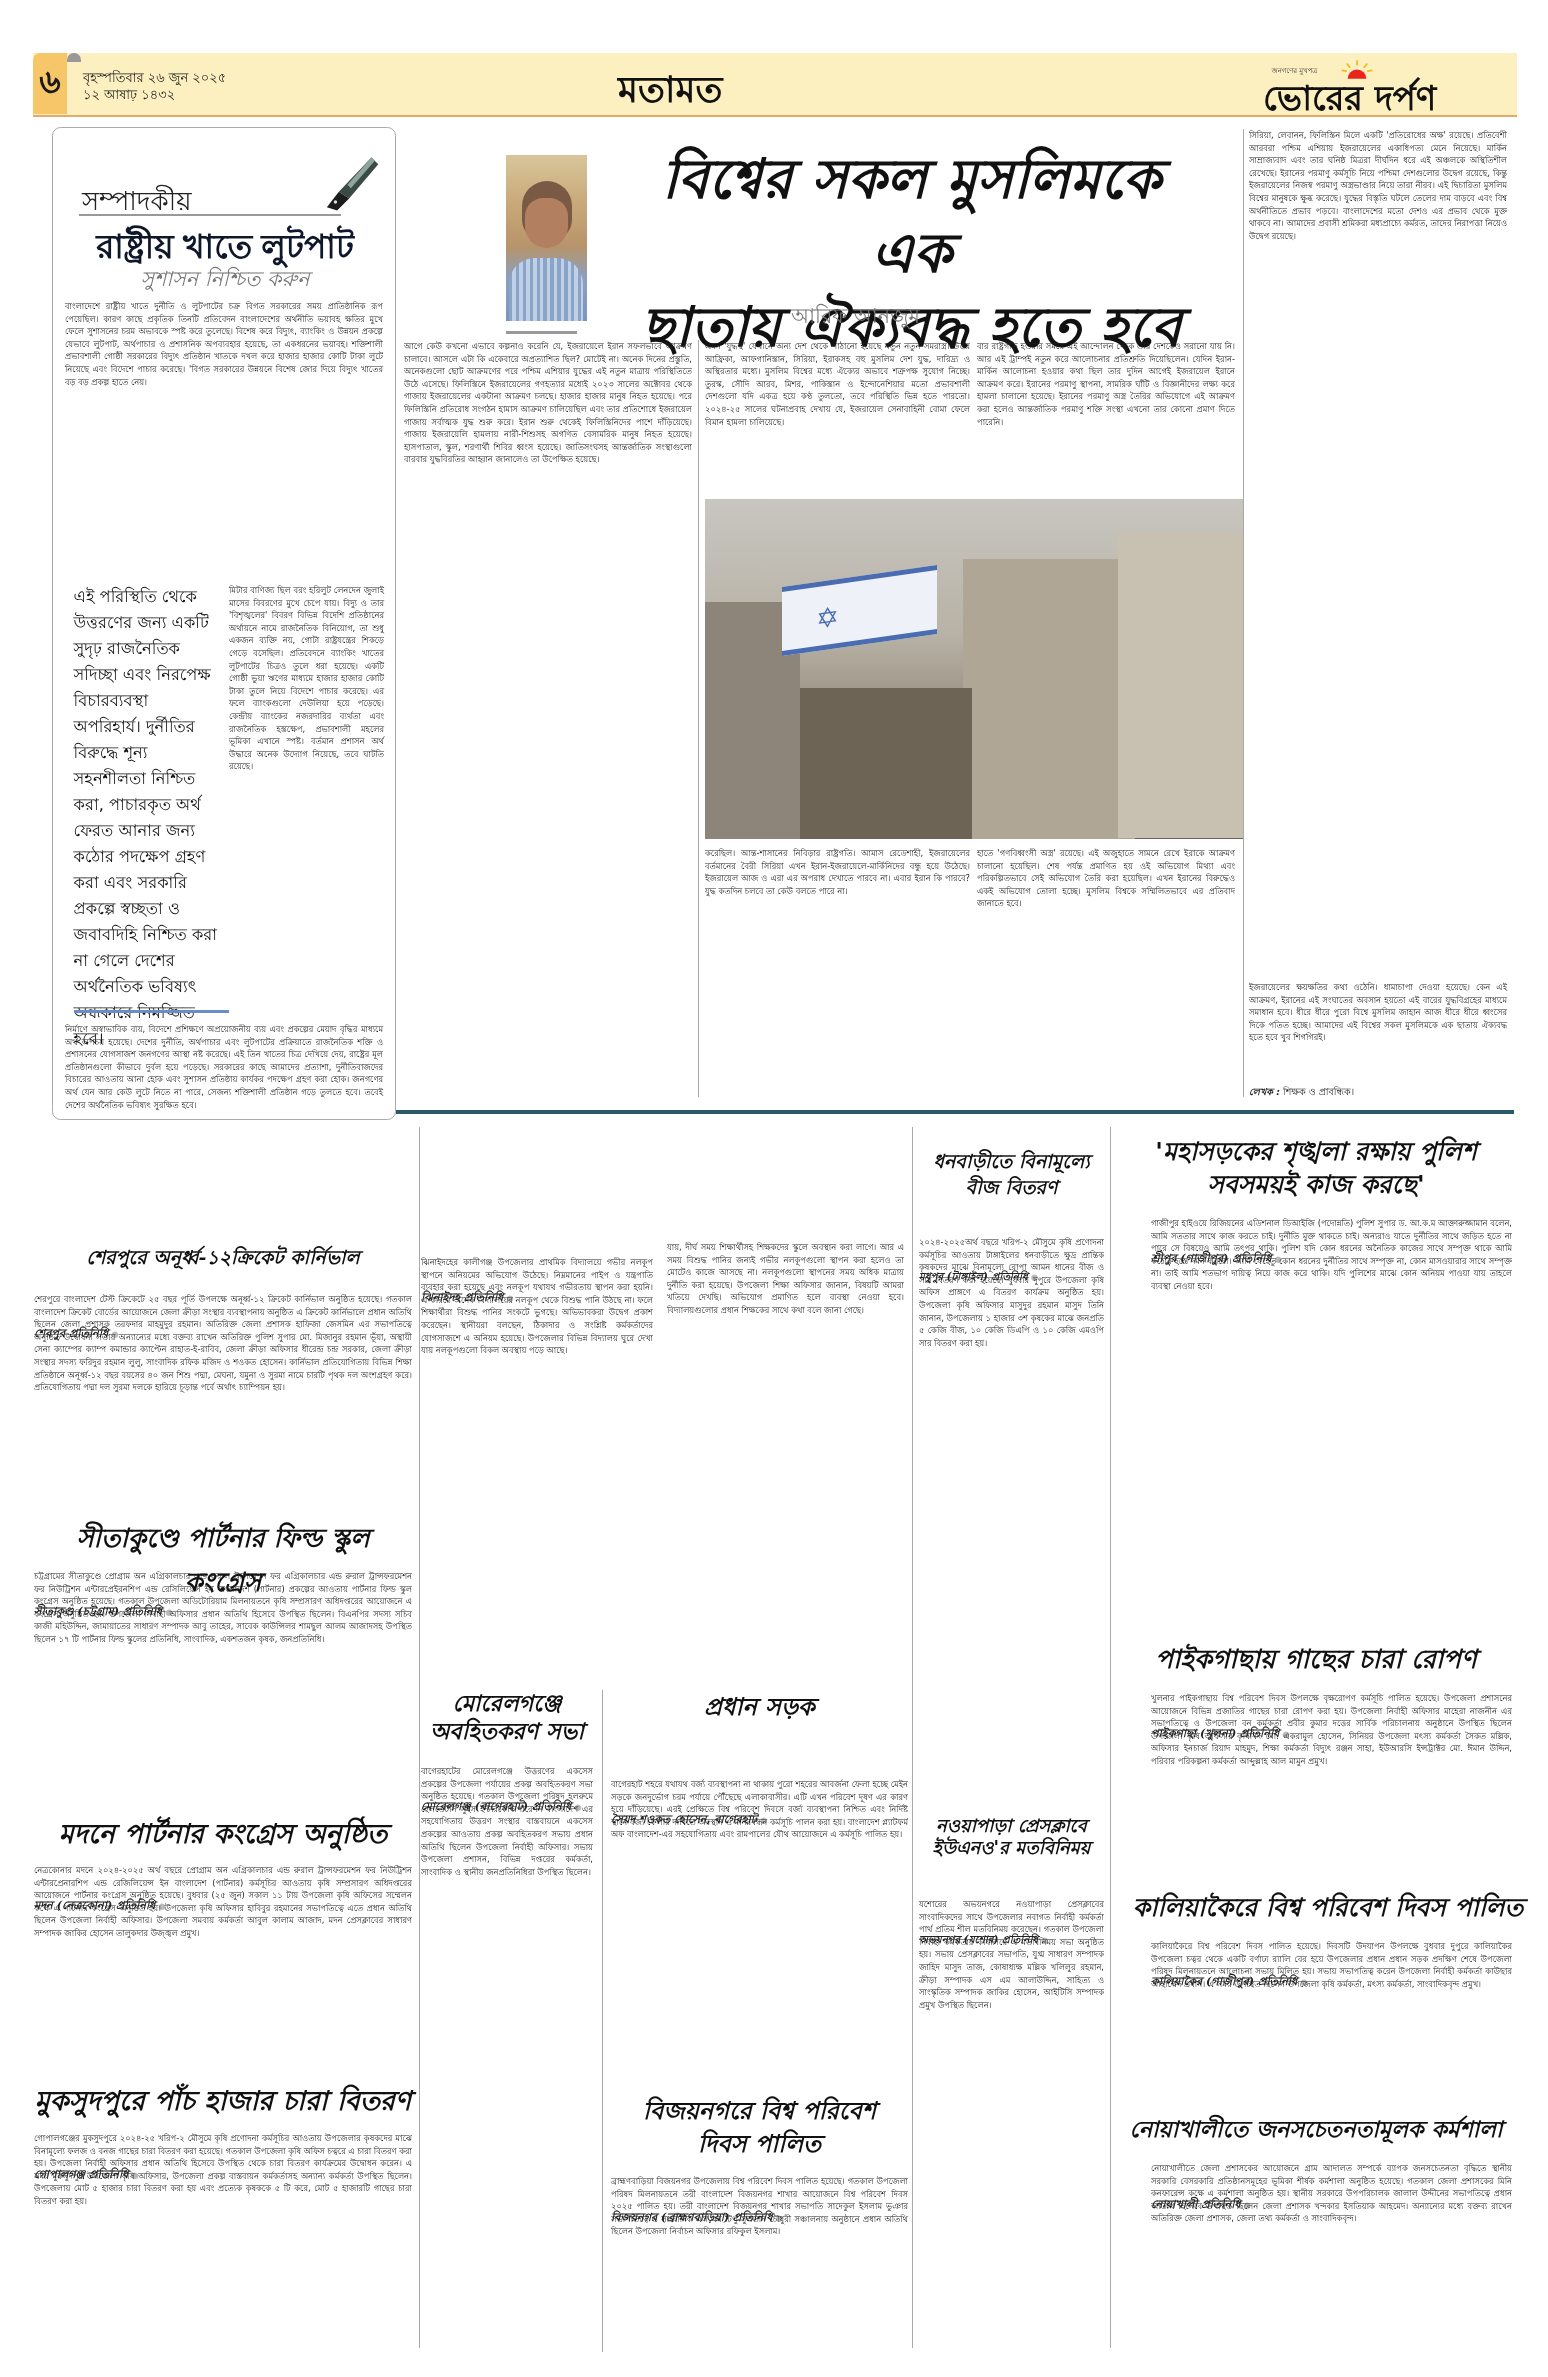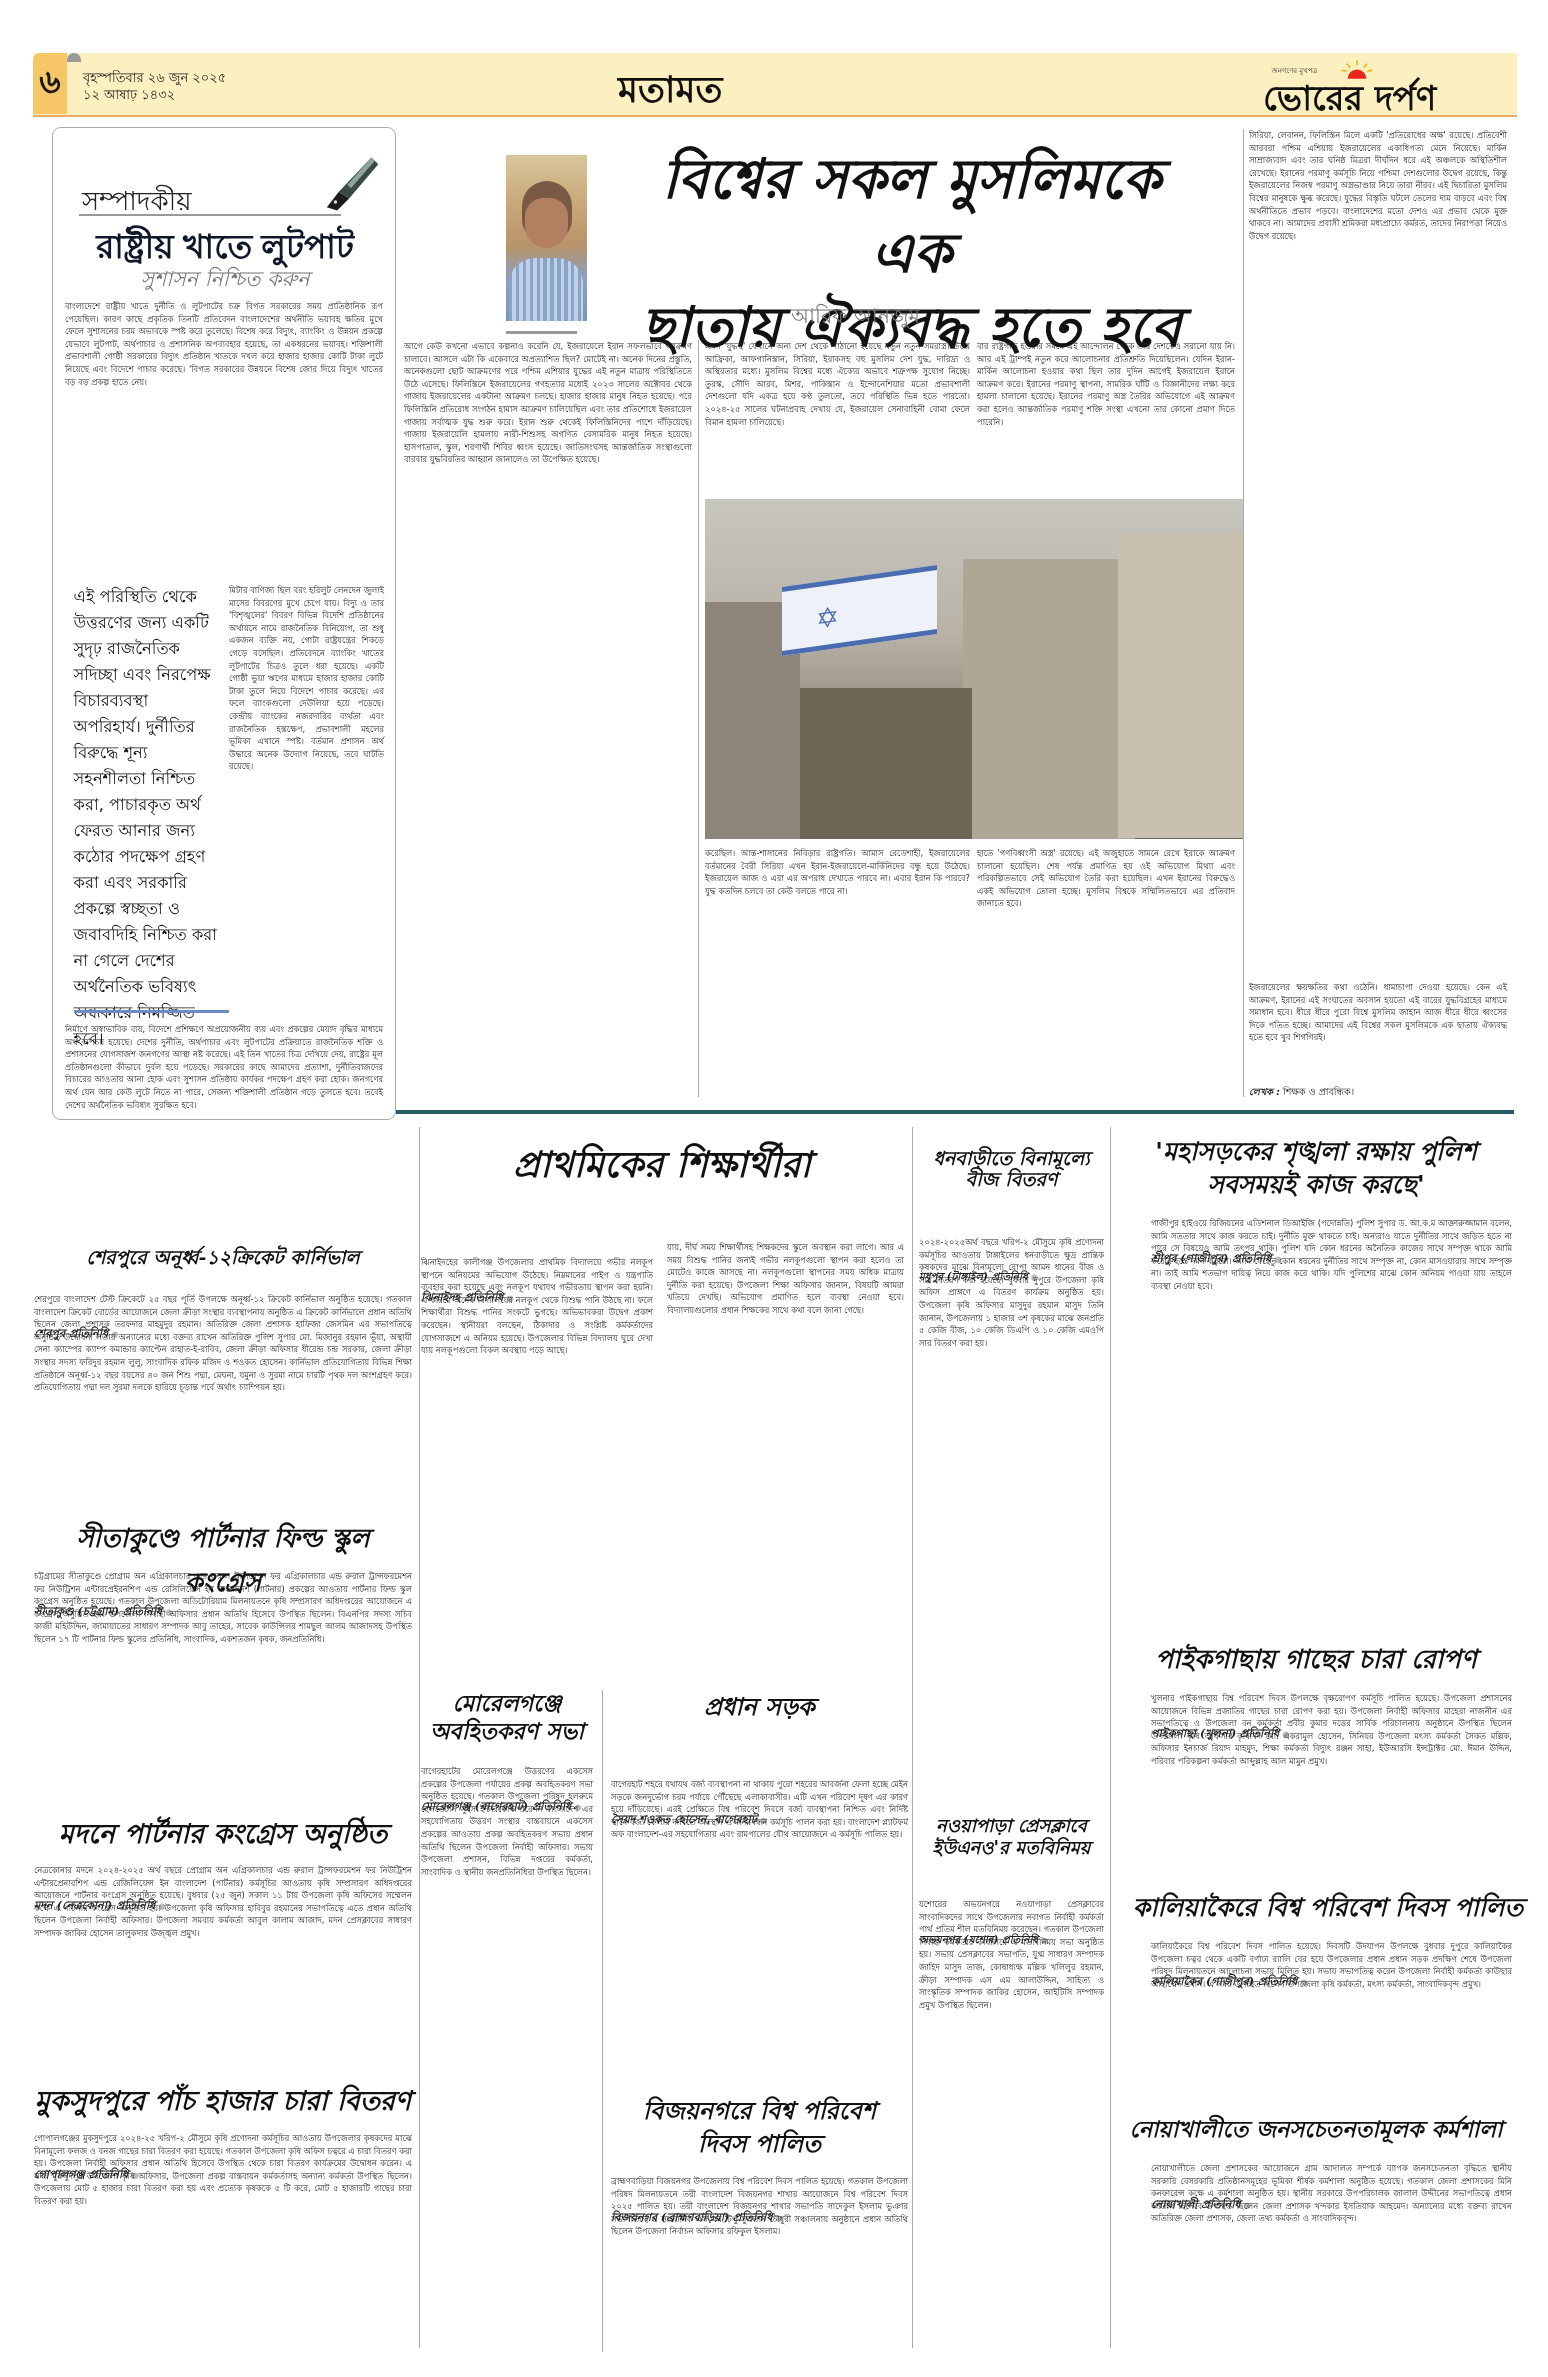--- a/index.html
+++ b/index.html
@@ -146,21 +146,20 @@
 <div class="abs dateline" style="left:34px;top:1849px;">মদন (নেত্রকোনা) প্রতিনিধি</div>
 <div class="abs body-txt" style="left:34px;top:1864px;width:378px;height:215px;overflow:hidden;">নেত্রকোনার মদনে ২০২৪-২০২৫ অর্থ বছরে প্রোগ্রাম অন এগ্রিকালচার এন্ড রুরাল ট্রান্সফরমেশন ফর নিউট্রিশন এন্টারপ্রেনারশিপ এন্ড রেজিলিয়েন্স ইন বাংলাদেশ (পার্টনার) কর্মসূচির আওতায় কৃষি সম্প্রসারণ অধিদপ্তরের আয়োজনে পার্টনার কংগ্রেস অনুষ্ঠিত হয়েছে। বুধবার (২৫ জুন) সকাল ১১ টায় উপজেলা কৃষি অফিসের সম্মেলন কক্ষে এ পার্টনার কংগ্রেস অনুষ্ঠিত হয়। উপজেলা কৃষি অফিসার হাবিবুর রহমানের সভাপতিত্বে এতে প্রধান অতিথি ছিলেন উপজেলা নির্বাহী অফিসার। উপজেলা সমবায় কর্মকর্তা আবুল কালাম আজাদ, মদন প্রেসক্লাবের সাধারণ সম্পাদক জাকির হোসেন তালুকদার উজ্জ্বল প্রমুখ।</div>
 
 <div class="abs h-big" style="left:34px;top:2080px;width:378px;font-size:27px;">মুকসুদপুরে পাঁচ হাজার চারা বিতরণ</div>
 <div class="abs dateline" style="left:34px;top:2118px;">গোপালগঞ্জ প্রতিনিধি</div>
 <div class="abs body-txt" style="left:34px;top:2132px;width:378px;height:215px;overflow:hidden;">গোপালগঞ্জের মুকসুদপুরে ২০২৪-২৫ খরিপ-২ মৌসুমে কৃষি প্রণোদনা কর্মসূচির আওতায় উপজেলার কৃষকদের মাঝে বিনামূল্যে ফলজ ও বনজ গাছের চারা বিতরণ করা হয়েছে। গতকাল উপজেলা কৃষি অফিস চত্বরে এ চারা বিতরণ করা হয়। উপজেলা নির্বাহী অফিসার প্রধান অতিথি হিসেবে উপস্থিত থেকে চারা বিতরণ কার্যক্রমের উদ্বোধন করেন। এ সময় মুকসুদপুর উপজেলা কৃষি অফিসার, উপজেলা প্রকল্প বাস্তবায়ন কর্মকর্তাসহ অন্যান্য কর্মকর্তা উপস্থিত ছিলেন। উপজেলায় মোট ৫ হাজার চারা বিতরণ করা হয় এবং প্রত্যেক কৃষককে ৫ টি করে, মোট ৫ হাজারটি গাছের চারা বিতরণ করা হয়।</div>
 
 <div class="abs vline" style="left:419px;top:1127px;height:1221px;"></div>
 
 <div class="abs h-big" style="left:421px;top:1140px;width:482px;font-size:36px;line-height:48px;">
-  <div>প্রাথমিকের শিক্ষার্থীরা</div>
 </div>
 <div class="abs dateline" style="left:421px;top:1241px;">ঝিনাইদহ প্রতিনিধি</div>
 <div class="abs body-txt" style="left:421px;top:1256px;width:232px;height:430px;overflow:hidden;">ঝিনাইদহের কালীগঞ্জ উপজেলার প্রাথমিক বিদ্যালয়ে গভীর নলকূপ স্থাপনে অনিয়মের অভিযোগ উঠেছে। নিম্নমানের পাইপ ও যন্ত্রপাতি ব্যবহার করা হয়েছে এবং নলকূপ যথাযথ গভীরতায় স্থাপন করা হয়নি। এ কারণে অনেক বিদ্যালয়ের নলকূপ থেকে বিশুদ্ধ পানি উঠছে না। ফলে শিক্ষার্থীরা বিশুদ্ধ পানির সংকটে ভুগছে। অভিভাবকরা উদ্বেগ প্রকাশ করেছেন। স্থানীয়রা বলছেন, ঠিকাদার ও সংশ্লিষ্ট কর্মকর্তাদের যোগসাজশে এ অনিয়ম হয়েছে। উপজেলার বিভিন্ন বিদ্যালয় ঘুরে দেখা যায় নলকূপগুলো বিকল অবস্থায় পড়ে আছে।</div>
 <div class="abs body-txt" style="left:667px;top:1241px;width:237px;height:445px;overflow:hidden;">যায়, দীর্ঘ সময় শিক্ষার্থীসহ শিক্ষকদের স্কুলে অবস্থান করা লাগে। আর এ সময় বিশুদ্ধ পানির জন্যই গভীর নলকূপগুলো স্থাপন করা হলেও তা মোটেও কাজে আসছে না। নলকূপগুলো স্থাপনের সময় অধিক মাত্রায় দুর্নীতি করা হয়েছে। উপজেলা শিক্ষা অফিসার জানান, বিষয়টি আমরা খতিয়ে দেখছি। অভিযোগ প্রমাণিত হলে ব্যবস্থা নেওয়া হবে। বিদ্যালয়গুলোর প্রধান শিক্ষকের সাথে কথা বলে জানা গেছে।</div>
 <div class="abs vline" style="left:912px;top:1127px;height:1221px;"></div>
 
 <div class="abs h-big" style="left:421px;top:1690px;width:172px;font-size:22.4px;line-height:27.5px;">মোরেলগঞ্জে অবহিতকরণ সভা</div>
 <div class="abs dateline" style="left:421px;top:1750px;">মোরেলগঞ্জ (বাগেরহাট) প্রতিনিধি</div>
 <div class="abs body-txt" style="left:421px;top:1765px;width:172px;height:585px;overflow:hidden;">বাগেরহাটের মোরেলগঞ্জে উত্তরণের একসেস প্রকল্পের উপজেলা পর্যায়ের প্রকল্প অবহিতকরণ সভা অনুষ্ঠিত হয়েছে। গতকাল উপজেলা পরিষদ হলরুমে হেলভেটাস সুইস ইন্টারকোঅপারেশন বাংলাদেশ এর সহযোগিতায় উত্তরণ সংস্থার বাস্তবায়নে একসেস প্রকল্পের আওতায় প্রকল্প অবহিতকরণ সভায় প্রধান অতিথি ছিলেন উপজেলা নির্বাহী অফিসার। সভায় উপজেলা প্রশাসন, বিভিন্ন দপ্তরের কর্মকর্তা, সাংবাদিক ও স্থানীয় জনপ্রতিনিধিরা উপস্থিত ছিলেন।</div>
 <div class="abs vline" style="left:602px;top:1690px;height:662px;"></div>
@@ -171,21 +170,21 @@
 <div class="abs dateline" style="left:611px;top:1763px;">সৈয়দ শওকত হোসেন, বাগেরহাট</div>
 <div class="abs body-txt" style="left:611px;top:1778px;width:297px;height:310px;overflow:hidden;">বাগেরহাট শহরে যথাযথ বর্জ্য ব্যবস্থাপনা না থাকায় পুরো শহরের আবর্জনা ফেলা হচ্ছে মেইন সড়কে জনদুর্ভোগ চরম পর্যায়ে পৌঁছেছে এলাকাবাসীর। এটি এখন পরিবেশ দূষণ এর কারণ হয়ে দাঁড়িয়েছে। এরই প্রেক্ষিতে বিশ্ব পরিবেশ দিবসে বর্জ্য ব্যবস্থাপনা নিশ্চিত এবং নির্দিষ্ট স্থানে বর্জ্য ফেলার দাবিতে অবস্থান ও মানববন্ধন কর্মসূচি পালন করা হয়। বাংলাদেশ প্ল্যাটফর্ম অফ বাংলাদেশ-এর সহযোগিতায় এবং রামপালের যৌথ আয়োজনে এ কর্মসূচি পালিত হয়।</div>
 
 <div class="abs h-big" style="left:611px;top:2094px;width:297px;font-size:24px;line-height:33px;">
   <div>বিজয়নগরে বিশ্ব পরিবেশ</div>
   <div>দিবস পালিত</div>
 </div>
 <div class="abs dateline" style="left:611px;top:2161px;">বিজয়নগর (ব্রাহ্মণবাড়িয়া) প্রতিনিধি</div>
 <div class="abs body-txt" style="left:611px;top:2175px;width:297px;height:172px;overflow:hidden;">ব্রাহ্মণবাড়িয়া বিজয়নগর উপজেলায় বিশ্ব পরিবেশ দিবস পালিত হয়েছে। গতকাল উপজেলা পরিষদ মিলনায়তনে তরী বাংলাদেশ বিজয়নগর শাখার আয়োজনে বিশ্ব পরিবেশ দিবস ২০২৫ পালিত হয়। তরী বাংলাদেশ বিজয়নগর শাখার সভাপতি সাদেকুল ইসলাম ভুঞার সভাপতিত্বে ও সাংবাদিক এস এম টিপু সুলতান চৌধুরী সঞ্চালনায় অনুষ্ঠানে প্রধান অতিথি ছিলেন উপজেলা নির্বাচন অফিসার রফিকুল ইসলাম।</div>
 
-<div class="abs h-big" style="left:919px;top:1148px;width:185px;font-size:19px;line-height:21px;">ধনবাড়ীতে বিনামূল্যে বীজ বিতরণ</div>
+<div class="abs h-big" style="left:919px;top:1148px;width:185px;font-size:19px;line-height:26px;">ধনবাড়ীতে বিনামূল্যে বীজ বিতরণ</div>
 <div class="abs dateline" style="left:919px;top:1221px;font-size:10.3px;">মধুপুর (টাঙ্গাইল) প্রতিনিধি</div>
 <div class="abs body-txt" style="left:919px;top:1236px;width:185px;height:576px;overflow:hidden;">২০২৪-২০২৫অর্থ বছরে খরিপ-২ মৌসুমে কৃষি প্রণোদনা কর্মসূচির আওতায় টাঙ্গাইলের ধনবাড়ীতে ক্ষুদ্র প্রান্তিক কৃষকদের মাঝে বিনামূল্যে রোপা আমন ধানের বীজ ও সার বিতরণ করা হয়েছে। বুধবার দুপুরে উপজেলা কৃষি অফিস প্রাঙ্গণে এ বিতরণ কার্যক্রম অনুষ্ঠিত হয়। উপজেলা কৃষি অফিসার মাসুদুর রহমান মাসুদ তিনি জানান, উপজেলায় ১ হাজার ৩শ কৃষকের মাঝে জনপ্রতি ৫ কেজি বীজ, ১০ কেজি ডিএপি ও ১০ কেজি এমওপি সার বিতরণ করা হয়।</div>
 
 <div class="abs h-big" style="left:919px;top:1815px;width:185px;font-size:18px;line-height:22.4px;">নওয়াপাড়া প্রেসক্লাবে ইউএনও'র মতবিনিময়</div>
 <div class="abs dateline" style="left:919px;top:1884px;font-size:10.3px;">অভয়নগর (যশোর) প্রতিনিধি</div>
 <div class="abs body-txt" style="left:919px;top:1898px;width:185px;height:447px;overflow:hidden;">যশোরের অভয়নগরে নওয়াপাড়া প্রেসক্লাবের সাংবাদিকদের সাথে উপজেলার নবাগত নির্বাহী কর্মকর্তা পার্থ প্রতিম শীল মতবিনিময় করেছেন। গতকাল উপজেলা নির্বাহী কর্মকর্তার কার্যালয়ে এ মতবিনিময় সভা অনুষ্ঠিত হয়। সভায় প্রেসক্লাবের সভাপতি, যুগ্ম সাধারণ সম্পাদক জাহিদ মাসুদ তাজ, কোষাধ্যক্ষ মল্লিক খলিলুর রহমান, ক্রীড়া সম্পাদক এস এম আলাউদ্দিন, সাহিত্য ও সাংস্কৃতিক সম্পাদক জাকির হোসেন, আইটিসি সম্পাদক প্রমুখ উপস্থিত ছিলেন।</div>
 <div class="abs vline" style="left:1110px;top:1127px;height:1221px;"></div>
 
 <div class="abs h-big" style="left:1116px;top:1135px;width:400px;font-size:25px;line-height:33px;">
   <div>'মহাসড়কের শৃঙ্খলা রক্ষায় পুলিশ</div>

